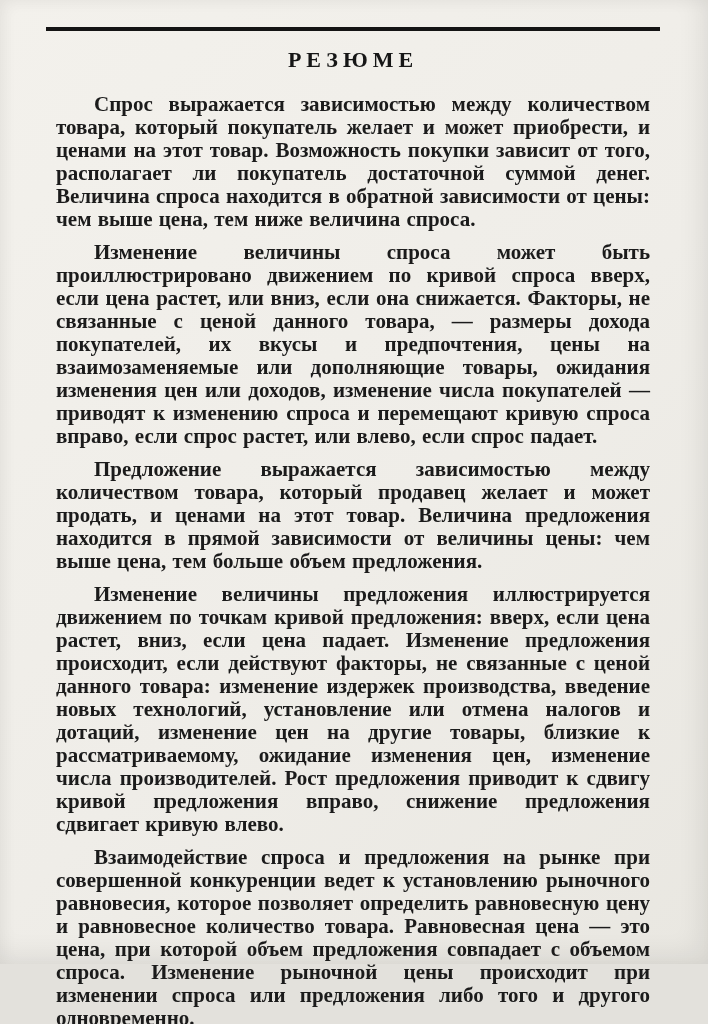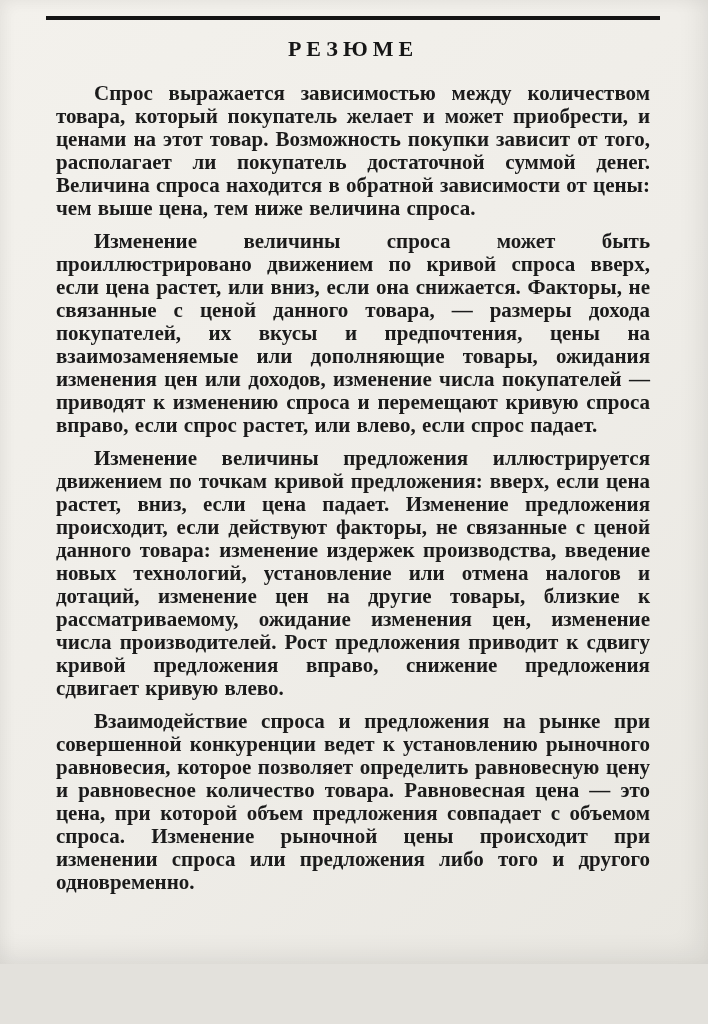--- a/index.html
+++ b/index.html
@@ -15,21 +15,21 @@
     overflow: hidden;
   }
   .page {
     position: relative;
     width: 708px;
     height: 964px;
     box-sizing: border-box;
     background: #f0eee9;
     background: linear-gradient(135deg, #f3f1ec 0%, #efede8 55%, #e9e7e1 100%);
     box-shadow: inset -8px -10px 24px rgba(0,0,0,0.07), inset 5px 3px 14px rgba(0,0,0,0.04);
-    padding: 16px 48px 0 46px;
+    padding: 27px 48px 0 46px;
   }
   .top-rule {
     height: 4px;
     background: #141414;
     margin-bottom: 16px;
   }
   .title {
     margin: 6px 0 20px 0;
     text-align: center;
     font-size: 22px;
@@ -90,18 +90,19 @@
 
 <div class="page">
 
   <div class="top-rule"></div>
 
   <h1 class="title">РЕЗЮМЕ</h1>
 
   <div class="body-text">
     <p>Спрос выражается зависимостью между количеством товара, который покупатель желает и может приобрести, и ценами на этот товар. Возможность покупки зависит от того, располагает ли покупатель достаточной суммой денег. Величина спроса находится в обратной зависимости от цены: чем выше цена, тем ниже величина спроса.</p>
     <p>Изменение величины спроса может быть проиллюстрировано движением по кривой спроса вверх, если цена растет, или вниз, если она снижается. Факторы, не связанные с ценой данного товара, — размеры дохода покупателей, их вкусы и предпочтения, цены на взаимозаменяемые или дополняющие товары, ожидания изменения цен или доходов, изменение числа покупателей — приводят к изменению спроса и перемещают кривую спроса вправо, если спрос растет, или влево, если спрос падает.</p>
+    <p>Предложение выражается зависимостью между количеством товара, который продавец желает и может продать, и ценами на этот товар. Величина предложения находится в прямой зависимости от величины цены: чем выше цена, тем больше объем предложения.</p>
     <p>Изменение величины предложения иллюстрируется движением по точкам кривой предложения: вверх, если цена растет, вниз, если цена падает. Изменение предложения происходит, если действуют факторы, не связанные с ценой данного товара: изменение издержек производства, введение новых технологий, установление или отмена налогов и дотаций, изменение цен на другие товары, близкие к рассматриваемому, ожидание изменения цен, изменение числа производителей. Рост предложения приводит к сдвигу кривой предложения вправо, снижение предложения сдвигает кривую влево.</p>
     <p>Взаимодействие спроса и предложения на рынке при совершенной конкуренции ведет к установлению рыночного равновесия, которое позволяет определить равновесную цену и равновесное количество товара. Равновесная цена — это цена, при которой объем предложения совпадает с объемом спроса. Изменение рыночной цены происходит при изменении спроса или предложения либо того и другого одновременно.</p>
   </div>
 
 
 </div>
 
 </body></html>

